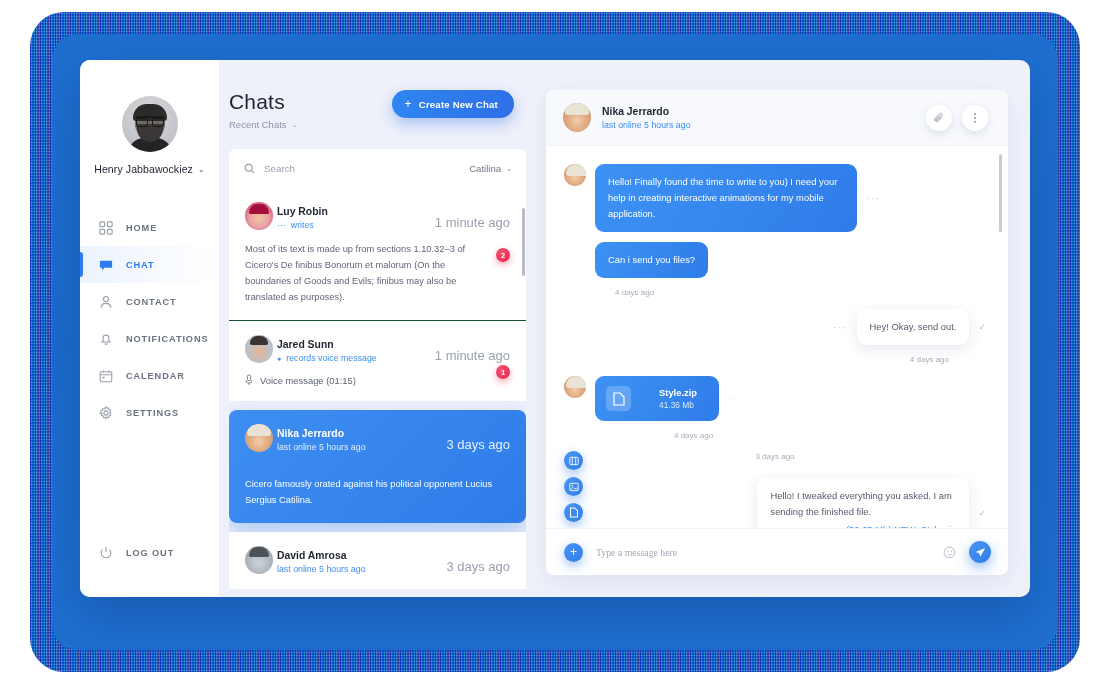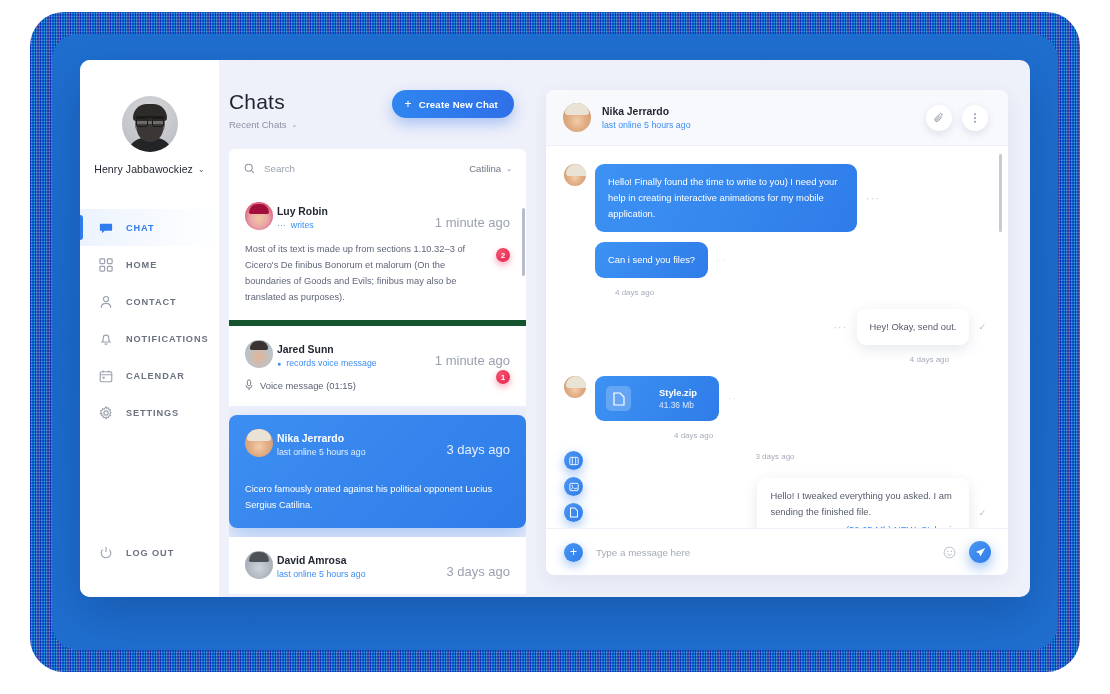--- a/index.html
+++ b/index.html
@@ -164,21 +164,21 @@
     font-family:"Liberation Sans", sans-serif; width:130px; background:transparent;
   }
   .search-input::placeholder { color:#9aa1ae; }
   .msg-filter { font-size:9.6px; color:#6f7686; display:flex; align-items:center; gap:5px; cursor:pointer; }
   .msg-filter .chev { font-size:7px; }
 
   .scrollzone { position: relative; flex:1; overflow:hidden; margin: 0 10px; }
   .chat-card {
     background:#fff; padding: 14px 16px 15px 16px; position:relative;
   }
-  .chat-card.sep { border-top: 6px solid #14532d; }
+  .chat-card.sep { border-top: 1px solid #14532d; }
   .chat-card.active {
     background: linear-gradient(135deg,#3d8ef2 0%, #2f7ce9 100%);
     border-radius: 8px; margin: 9px 0 9px 0;
     box-shadow: 0 10px 22px rgba(47,124,233,.33);
   }
   .cc-top { display:flex; align-items:flex-end; gap:4px; }
   .av {
     width:28px; height:28px; border-radius:50%; flex:0 0 28px;
     position:relative; overflow:hidden;
   }
@@ -285,21 +285,21 @@
     padding:0 17px 0 18px; gap:13px;
   }
   .plus-btn {
     width:19px; height:19px; border-radius:50%; flex:0 0 19px;
     background:linear-gradient(135deg,#4a97f4,#2f7ce9); color:#fff;
     display:flex; align-items:center; justify-content:center;
     font-size:12px; line-height:1; box-shadow:0 4px 11px rgba(47,124,233,.45); cursor:pointer;
   }
   .composer-input {
     flex:1; border:none; outline:none; font-size:9.8px; color:#4b5160;
-    font-family:Liberation Sans, sans-serif; background:transparent;
+    font-family:Liberation Serif, serif; background:transparent;
   }
   .composer-input::placeholder { color:#a3a9b6; }
   .emoji-btn { color:#b4bac6; cursor:pointer; display:flex; }
   .send-btn {
     width:22px; height:22px; border-radius:50%;
     background:linear-gradient(135deg,#4a97f4,#2f7ce9); color:#fff;
     display:flex; align-items:center; justify-content:center;
     box-shadow:0 5px 13px rgba(47,124,233,.5); cursor:pointer;
   }
 </style>
@@ -322,35 +322,35 @@
         <div class="beard"></div>
         <div class="glasses"></div>
       </div>
     </div>
     <div class="user-name">
       <span>Henry Jabbawockiez</span>
       <span class="chev">⌄</span>
     </div>
 
     <nav class="nav">
-      <div class="nav-item active">
-        <svg class="nav-icon" viewBox="0 0 16 16">
-          <path d="M2 3.2h12a1 1 0 011 1v6a1 1 0 01-1 1H6.5L3.4 14v-2.8H2a1 1 0 01-1-1v-6a1 1 0 011-1z" fill="currentColor"></path>
-        </svg>
-        <span class="label">CHAT</span>
-      </div>
-
       <div class="nav-item">
         <svg class="nav-icon" viewBox="0 0 16 16">
           <rect x="1" y="1" width="5.4" height="5.4" rx="1" fill="none" stroke="currentColor" stroke-width="1.4"></rect>
           <rect x="9.6" y="1" width="5.4" height="5.4" rx="1" fill="none" stroke="currentColor" stroke-width="1.4"></rect>
           <rect x="1" y="9.6" width="5.4" height="5.4" rx="1" fill="none" stroke="currentColor" stroke-width="1.4"></rect>
           <rect x="9.6" y="9.6" width="5.4" height="5.4" rx="1" fill="none" stroke="currentColor" stroke-width="1.4"></rect>
         </svg>
         <span class="label">HOME</span>
+      </div>
+
+      <div class="nav-item active">
+        <svg class="nav-icon" viewBox="0 0 16 16">
+          <path d="M2 3.2h12a1 1 0 011 1v6a1 1 0 01-1 1H6.5L3.4 14v-2.8H2a1 1 0 01-1-1v-6a1 1 0 011-1z" fill="currentColor"></path>
+        </svg>
+        <span class="label">CHAT</span>
       </div>
 
       <div class="nav-item">
         <svg class="nav-icon" viewBox="0 0 16 16">
           <circle cx="8" cy="4.6" r="2.9" fill="none" stroke="currentColor" stroke-width="1.4"></circle>
           <path d="M2.6 14.6c0-3.1 2.4-5 5.4-5s5.4 1.9 5.4 5" fill="none" stroke="currentColor" stroke-width="1.4"></path>
         </svg>
         <span class="label">CONTACT</span>
       </div>
 

